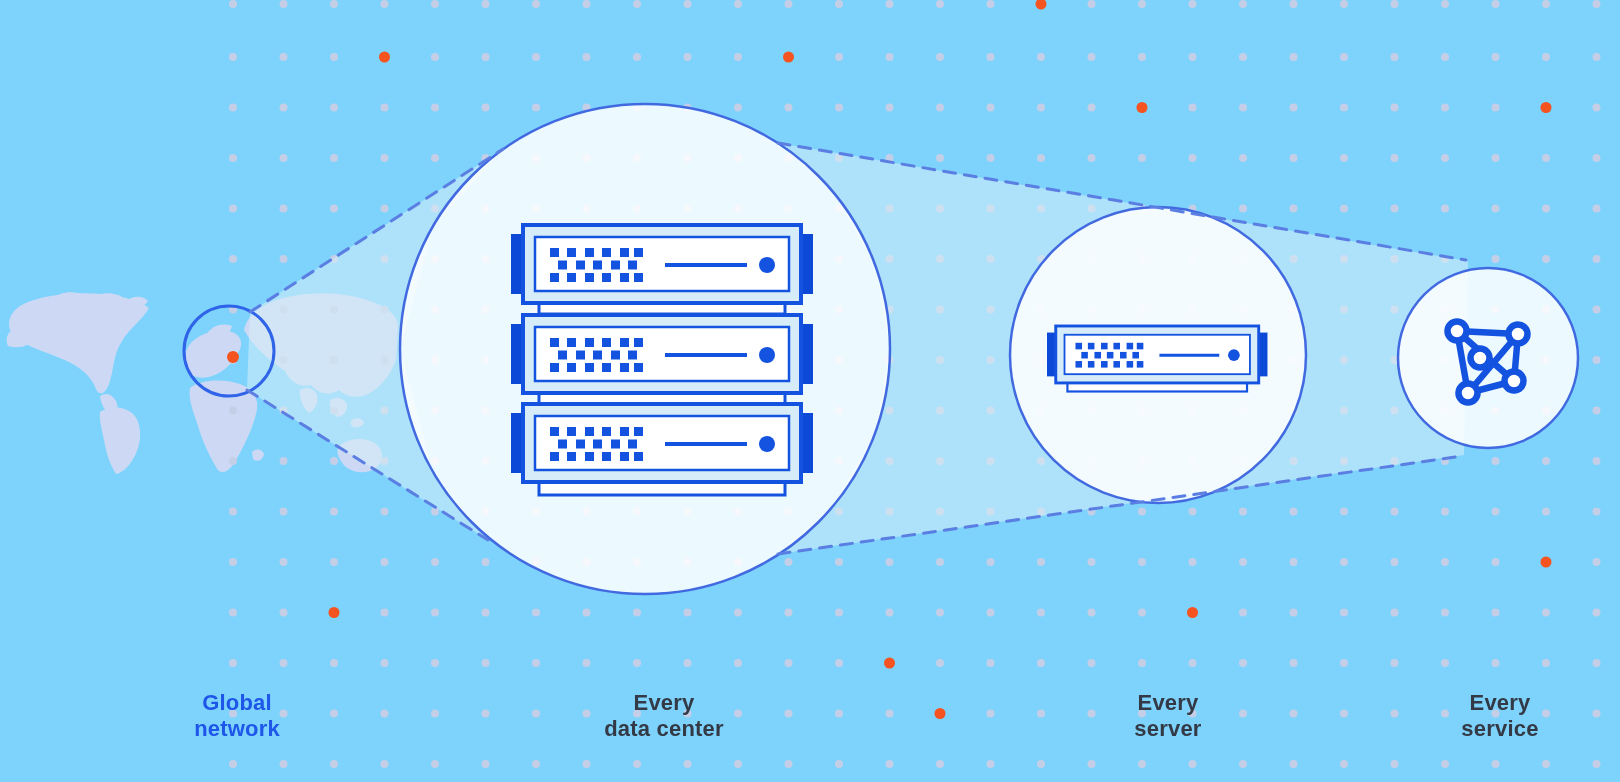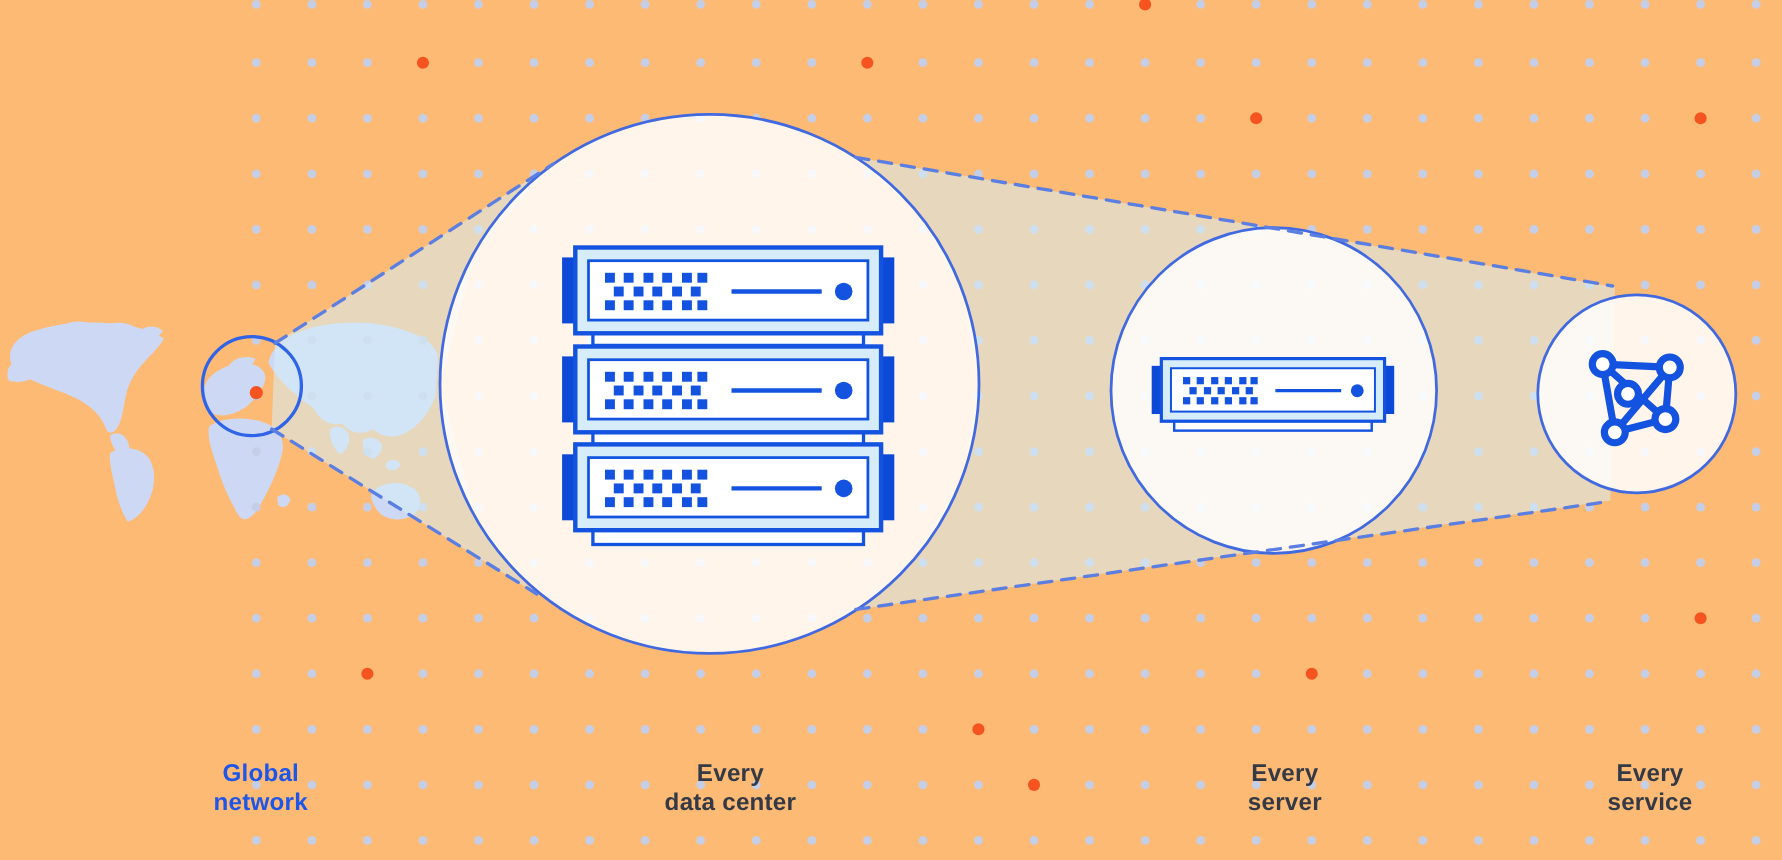--- a/index.html
+++ b/index.html
@@ -1,17 +1,17 @@
 <!DOCTYPE html>
 <html><head>
 <meta charset="utf-8">
 <style>
   html,body{margin:0;padding:0;background:#ffffff;}
   .stage{
-    position:relative;width:1620px;height:782px;overflow:hidden;background:#fdba74;
+    position:relative;width:1620px;height:782px;overflow:hidden;background:#7dd3fc;
     font-family:"Liberation Sans",sans-serif;
   }
   .stage svg.scene{position:absolute;left:0;top:0;}
   .stage-label{
     position:absolute;top:690px;transform:translateX(-50%);
     font-weight:700;font-size:22px;line-height:26px;letter-spacing:.2px;
     text-align:center;white-space:pre-line;color:#333945;
   }
   .stage-label.accent{color:#1d56e8;}
   .lbl-global{left:237px;}

